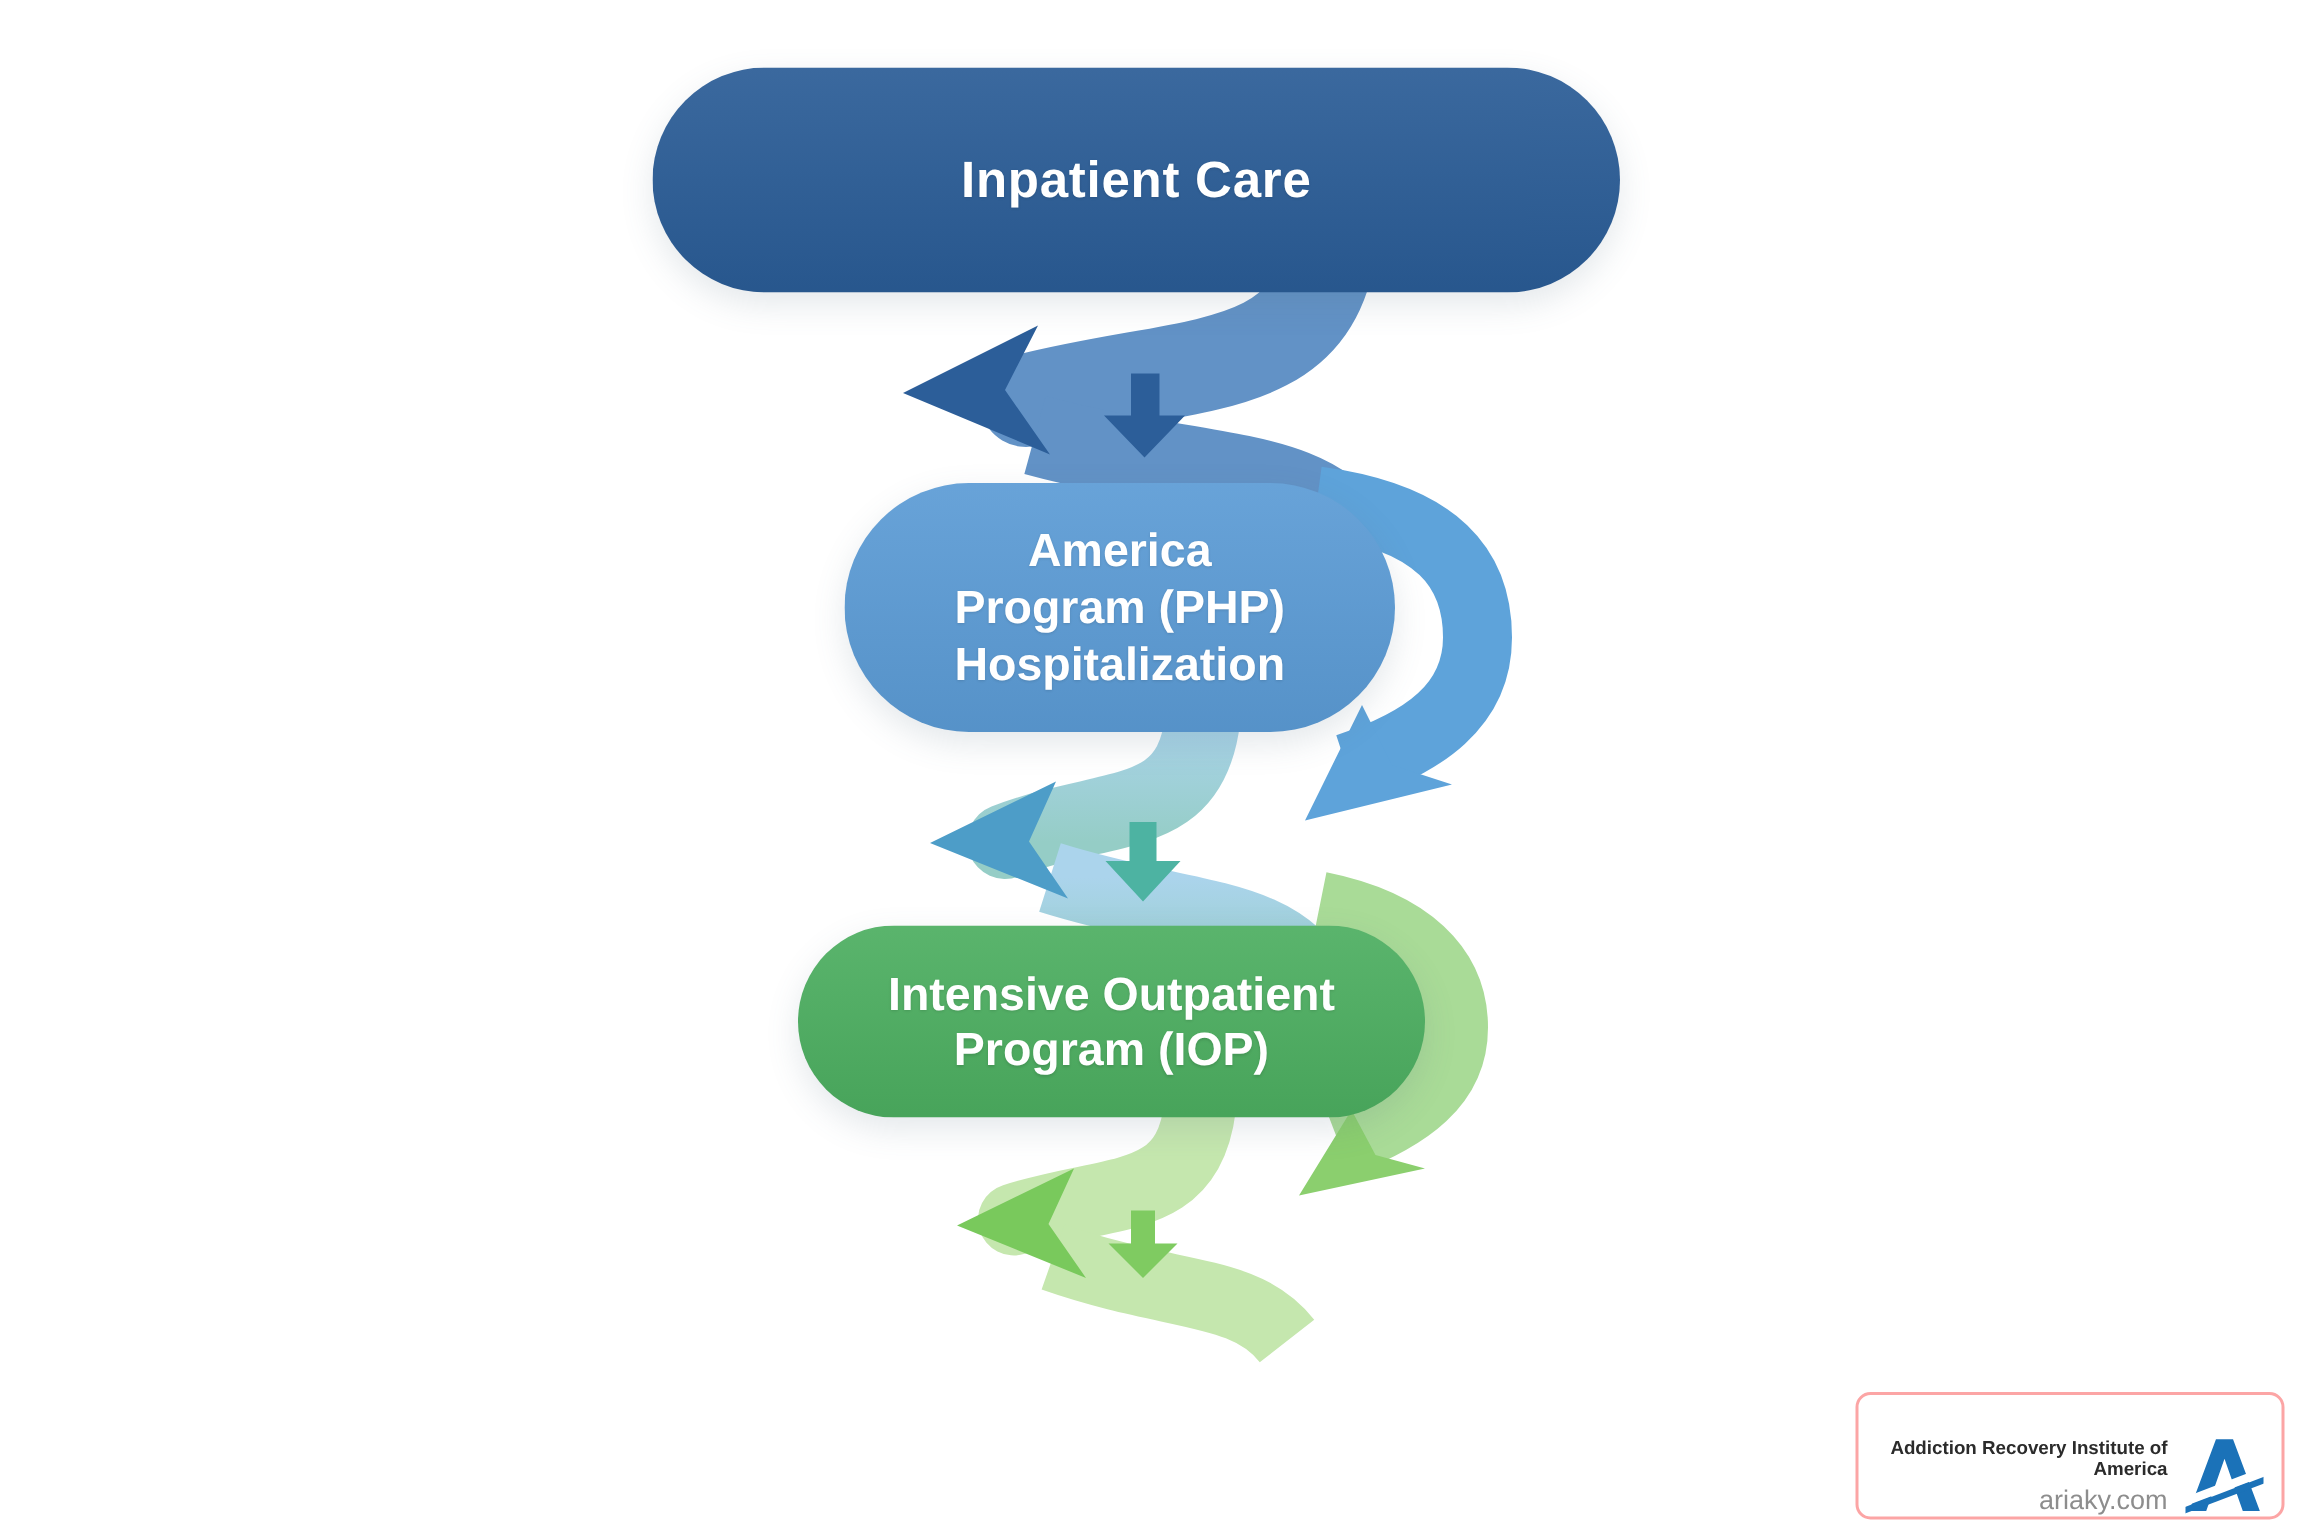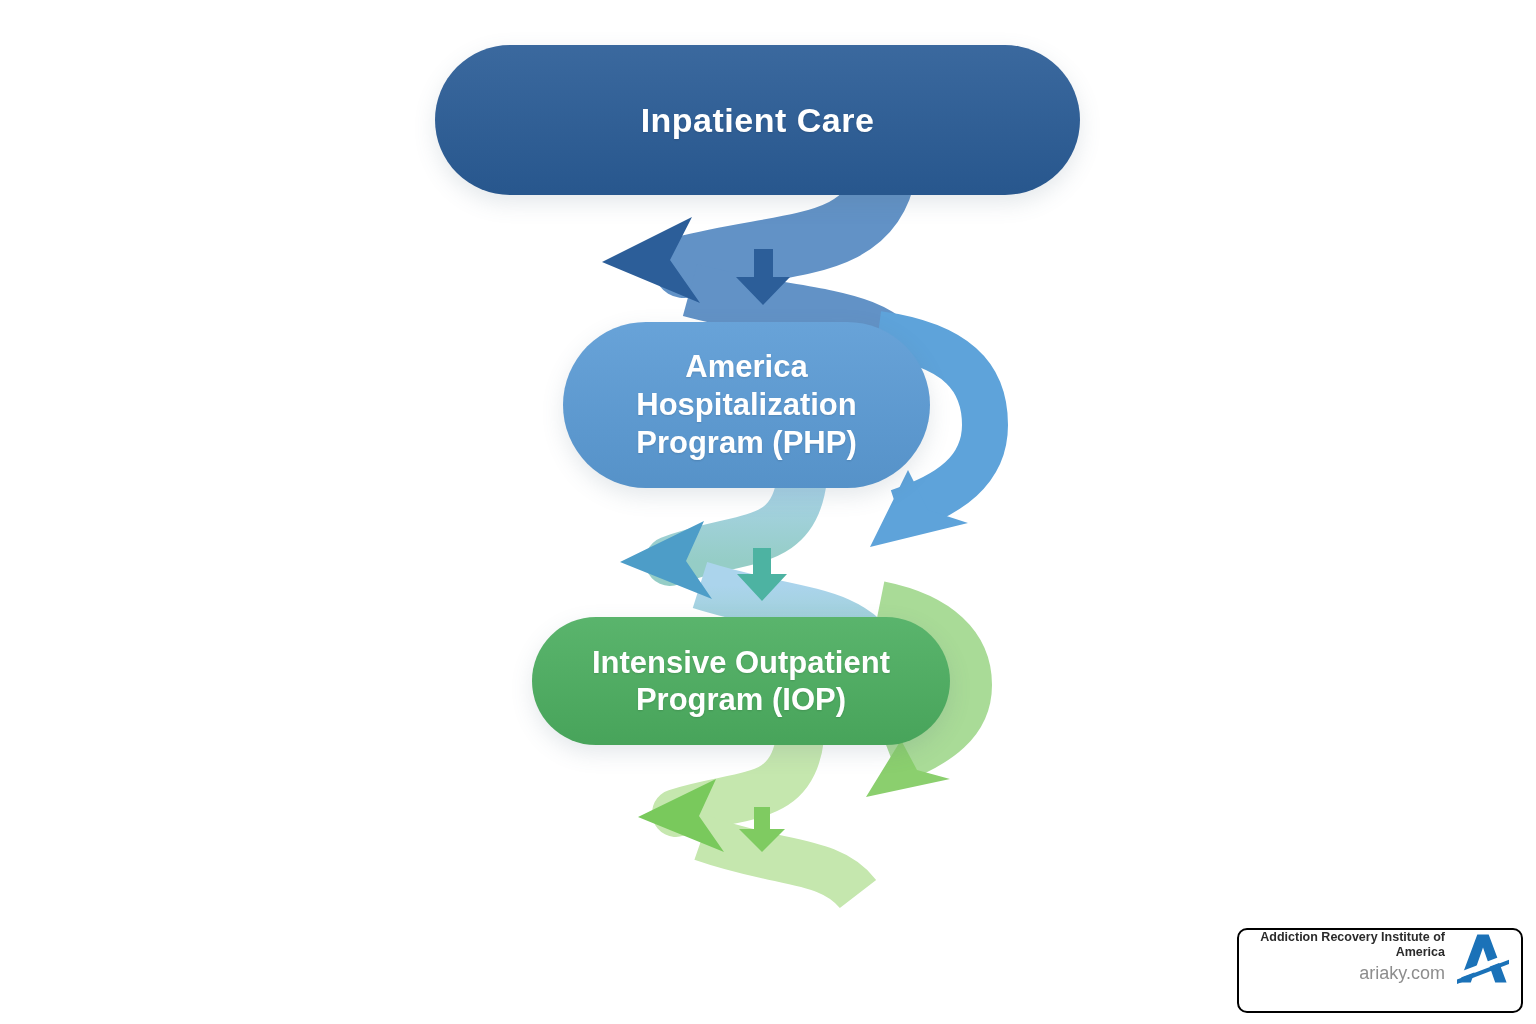--- a/index.html
+++ b/index.html
@@ -20,22 +20,22 @@
         background-color:var(--c-box-inpatient,#2a5c96);font-size:34px;letter-spacing:0.5px;}
   .box2{left:563px;top:322px;width:367px;height:166px;border-radius:83px;
         background-color:var(--c-box-php,#5b9bd5);font-size:31px;line-height:38px;}
   .box3{left:532px;top:617px;width:418px;height:128px;border-radius:64px;
         background-color:var(--c-box-iop,#4cae60);font-size:31px;line-height:37px;}
   .box4{left:583px;top:868px;width:352px;height:108px;border-radius:54px;
         background-color:var(--c-box-outpatient,#8ed277);font-size:32px;}
   .stage-text{text-shadow:0 1px 2px rgba(0,0,0,0.12);}
   .brand-card{
     position:absolute;left:1237px;top:928px;width:286px;height:85px;box-sizing:border-box;
-    border:2px solid #000000;border-radius:10px;background:#ffffff;
-    display:flex;align-items:flex-start;justify-content:flex-end;gap:12px;padding:0 12px;
+    border:2px solid #fca5a5;border-radius:10px;background:#ffffff;
+    display:flex;align-items:flex-end;justify-content:flex-end;gap:12px;padding:0 12px;
   }
   .brand-text{text-align:right;}
   .brand-org{font-size:12.5px;font-weight:bold;color:#2b2b2b;line-height:1.18;}
   .brand-site{font-size:18px;color:#8d8d8d;margin-top:3px;}
   .brand-logo{width:52px;height:56px;flex-shrink:0;}
 </style>
 </head>
 <body>
 
 <div class="canvas">
@@ -86,22 +86,22 @@
     </g>
   </svg>
 
   <div class="stage box1">
     <span class="stage-text">Inpatient Care</span>
   </div>
 
   <div class="stage box2">
     <span class="lines stage-text">
       <span class="line">America</span>
+      <span class="line">Program (PHP)</span>
       <span class="line">Hospitalization</span>
-      <span class="line">Program (PHP)</span>
     </span>
   </div>
 
   <div class="stage box3">
     <span class="lines stage-text">
       <span class="line">Intensive Outpatient</span>
       <span class="line">Program (IOP)</span>
     </span>
   </div>
 

